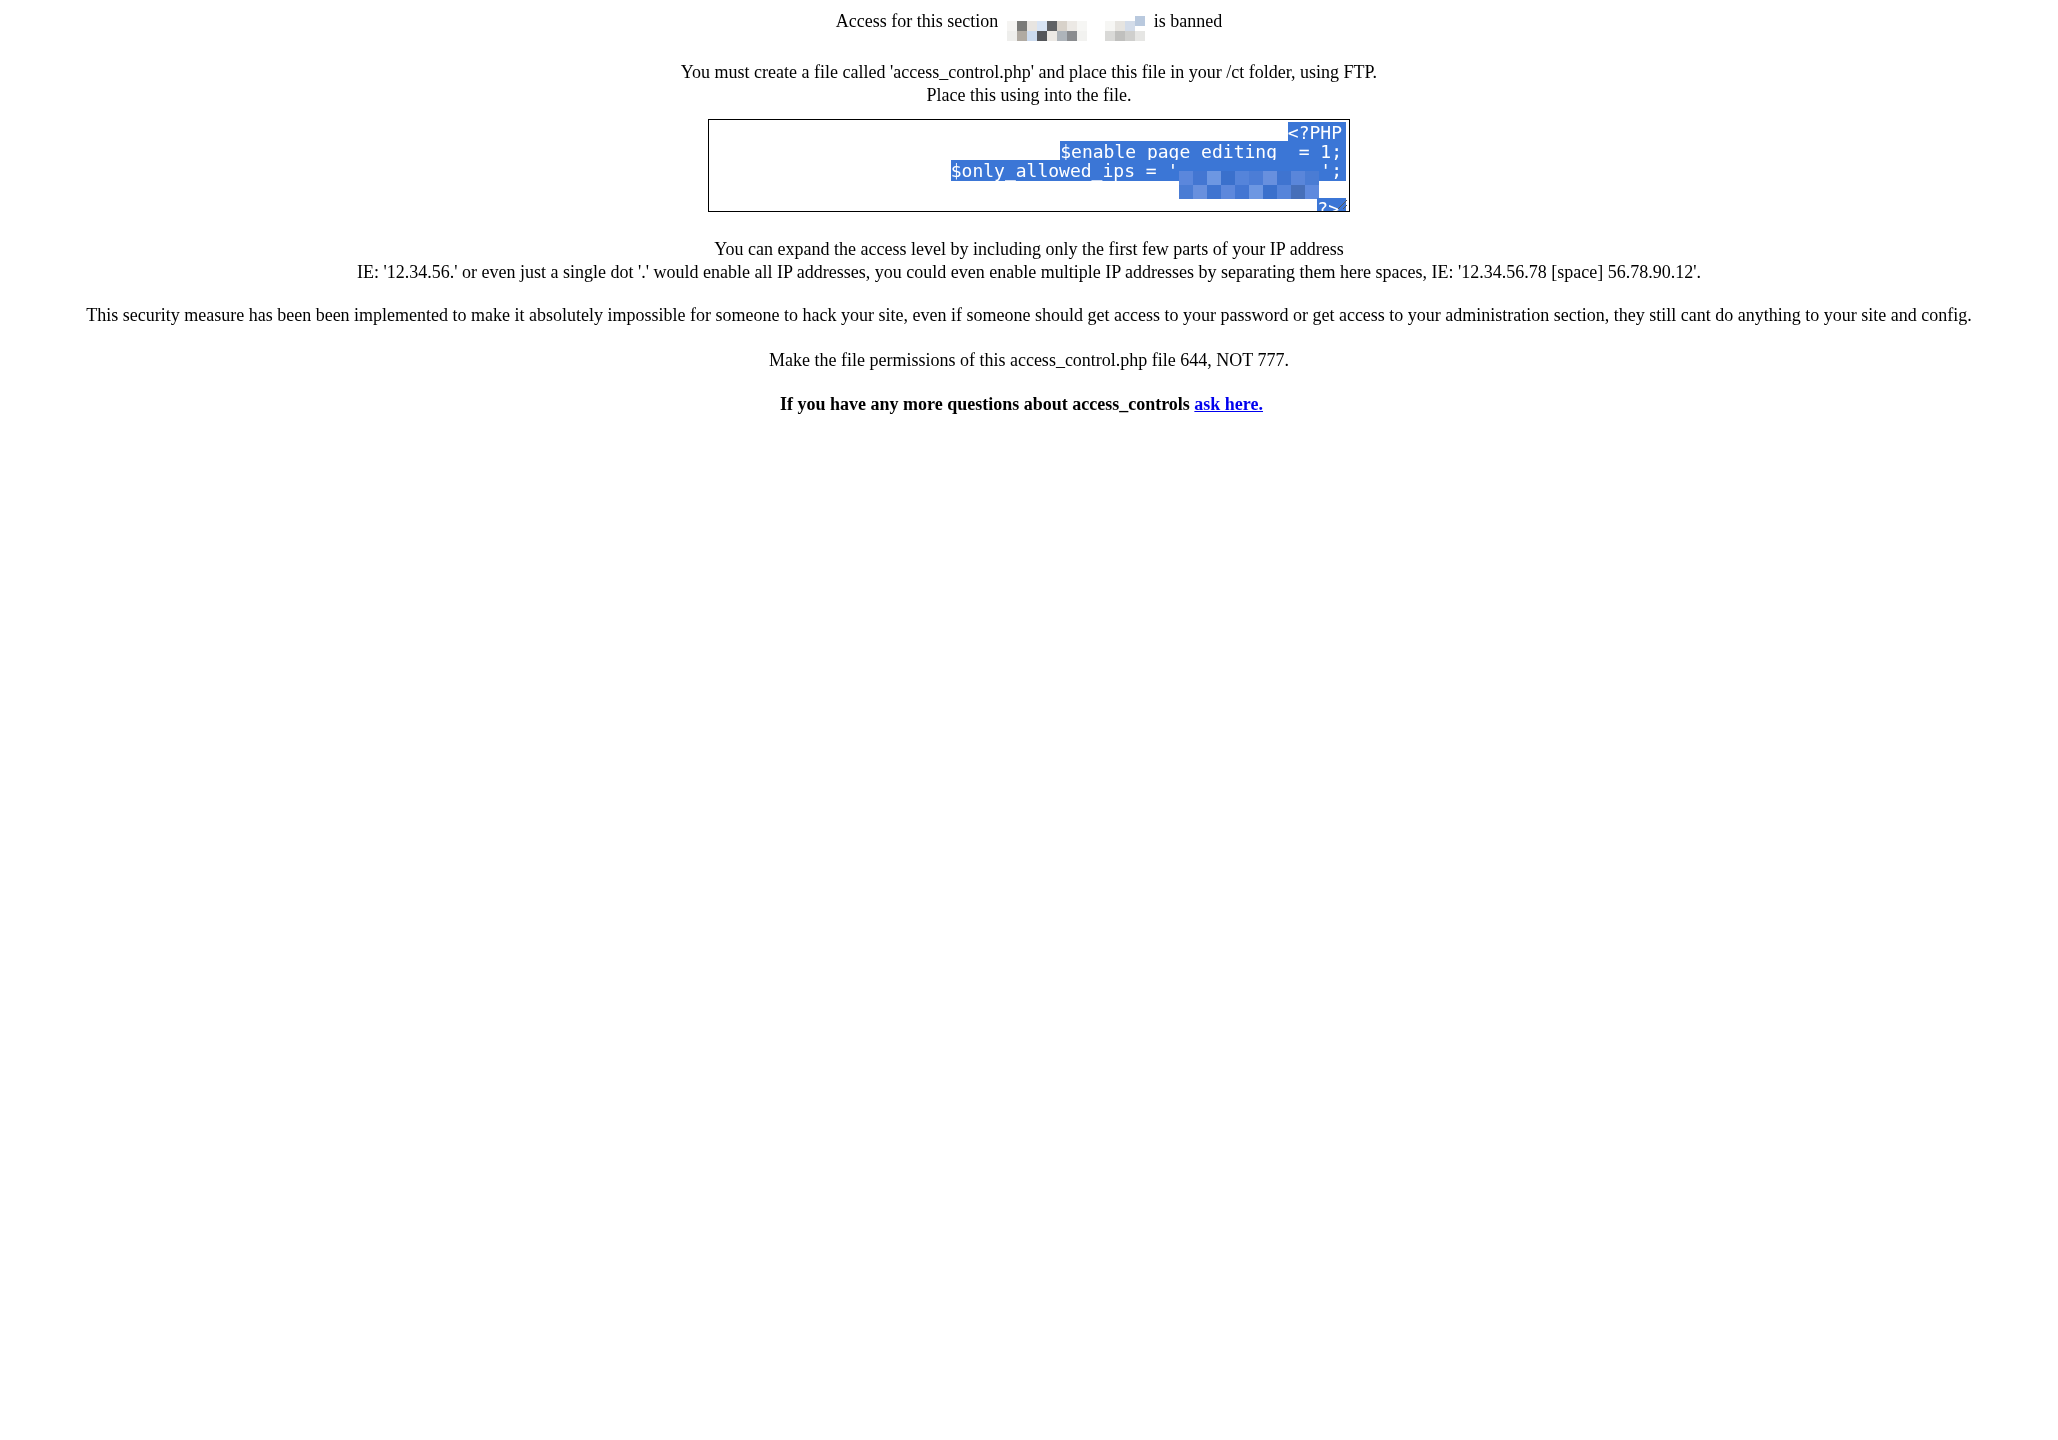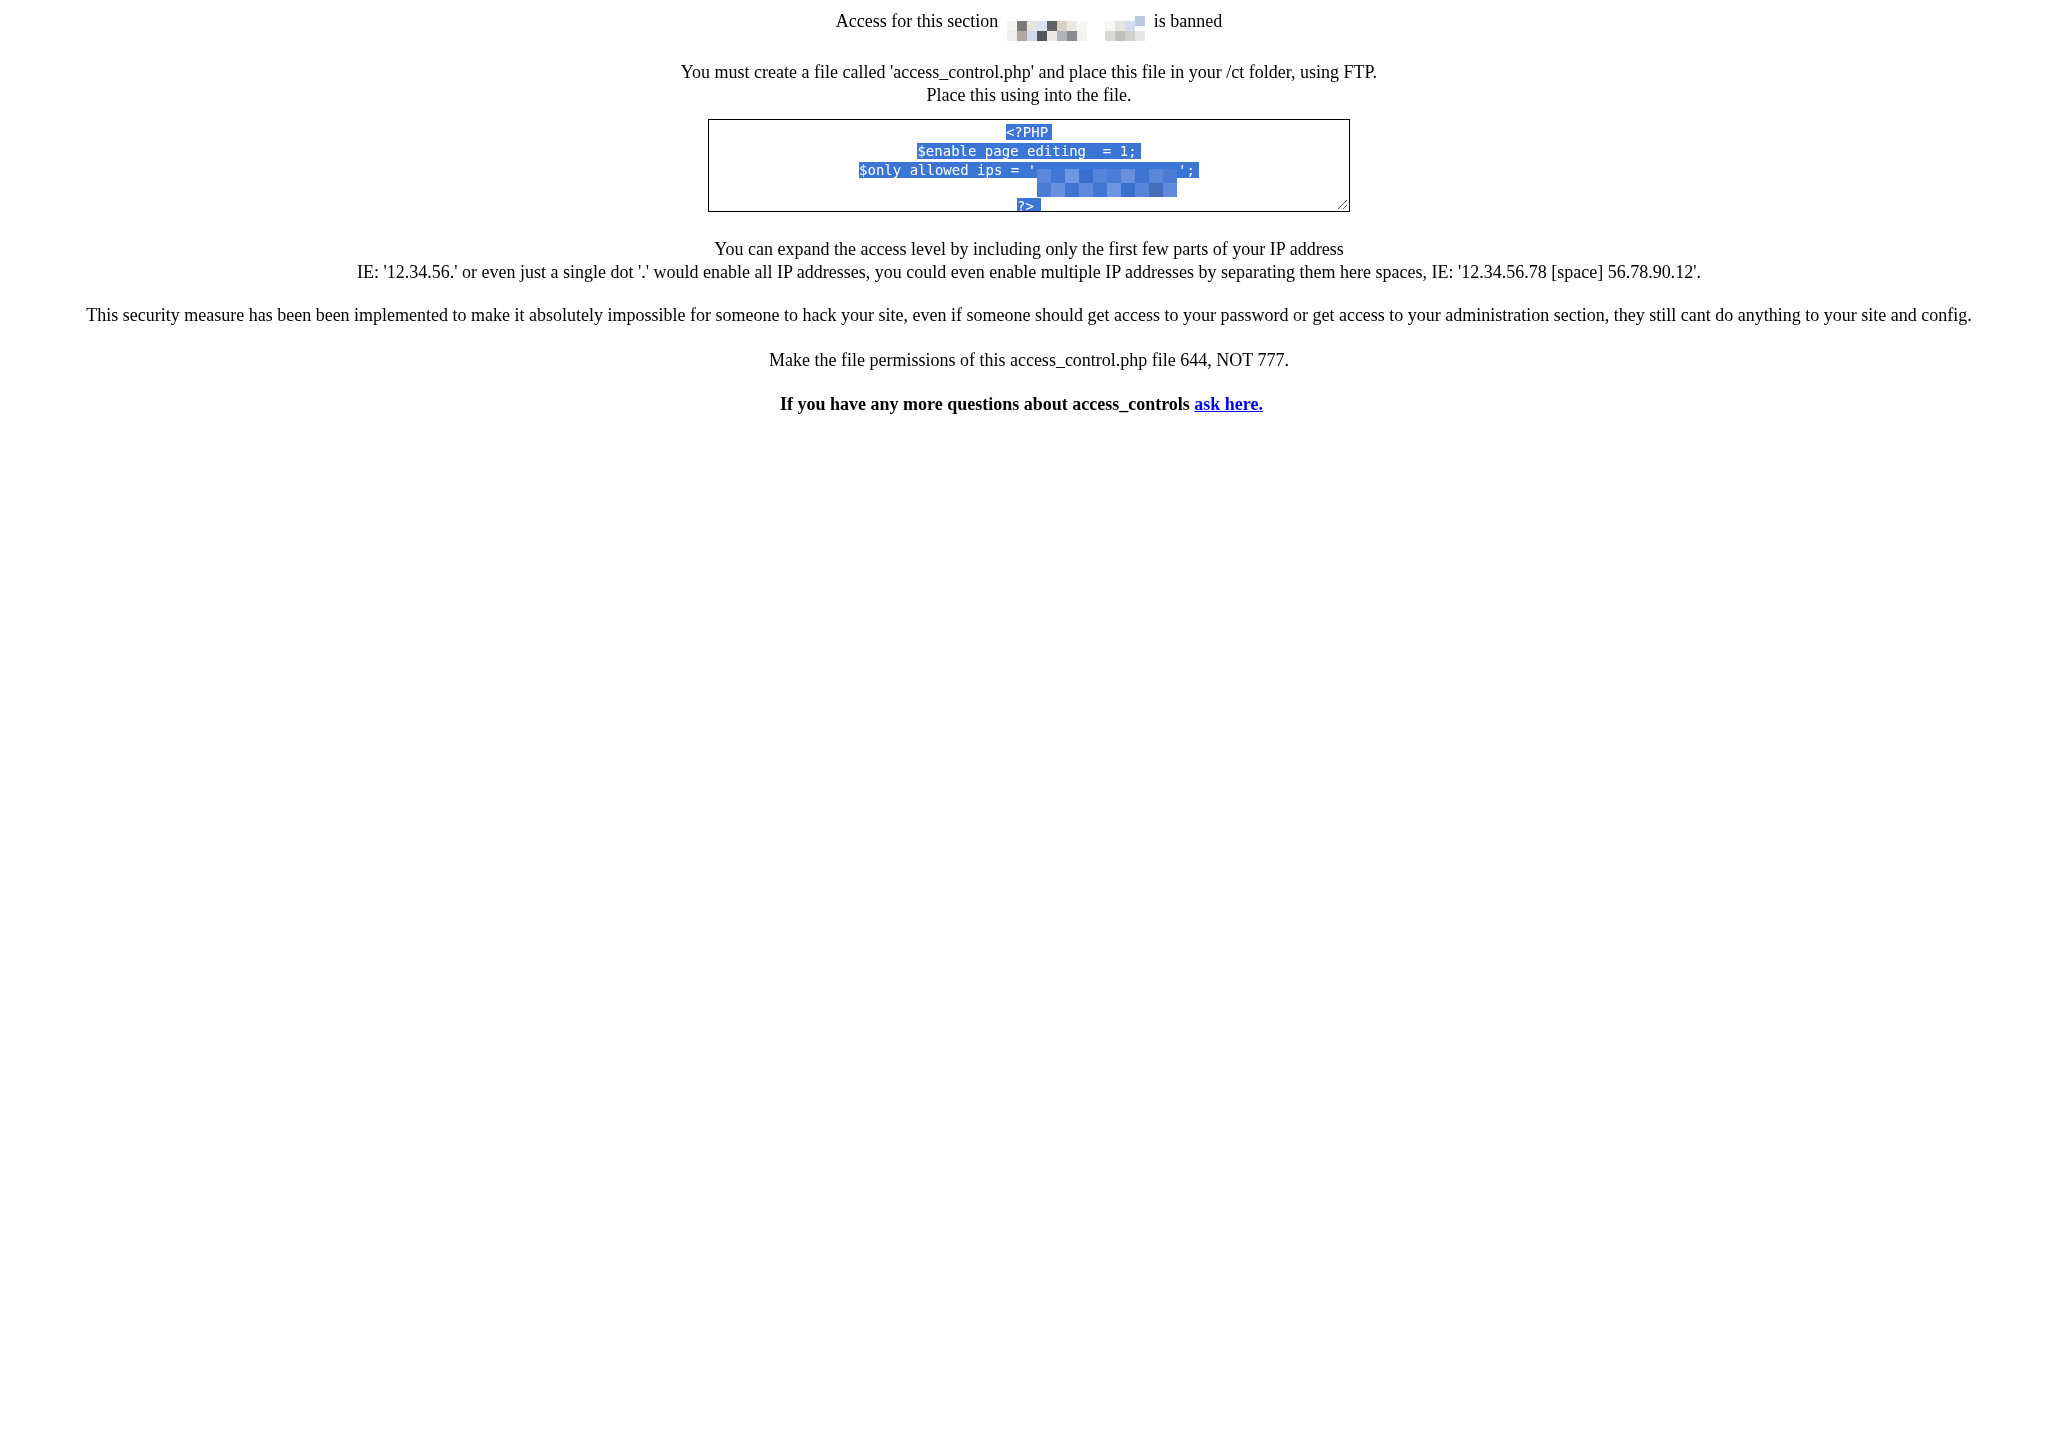--- a/index.html
+++ b/index.html
@@ -36,26 +36,26 @@
   #mosaic2 span:nth-child(4) { transform: translateY(-5px); }
 
   
   .code-box {
     width: 642px;
     height: 93px;
     margin: 1px auto 0 auto;
     border: 1.5px solid #000000;
     box-sizing: border-box;
     background: #ffffff;
-    text-align: center;
+    text-align: right;
     position: relative;
     padding: 3px 3px 0 3px;
     overflow: hidden;
     font-family: "DejaVu Sans Mono", monospace;
-    font-size: 14px;
+    font-size: 18px;
     line-height: 19px;
   }
   .code-line { white-space: pre; }
   .sel {
     background: var(--sel, #3b76d6);
     color: #ffffff;
     padding-right: 4px;
   }
   .sel-end { padding-right: 7px; }
   .code-mosaic {

